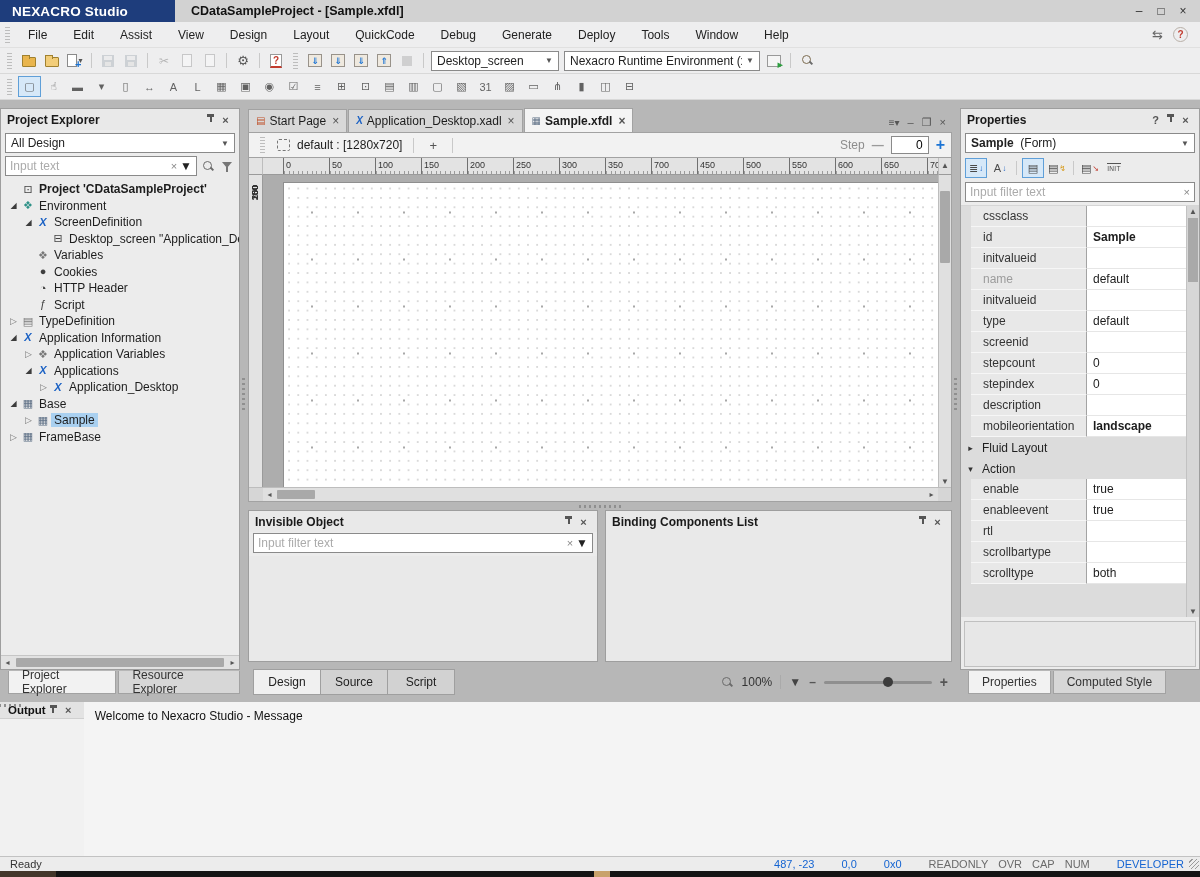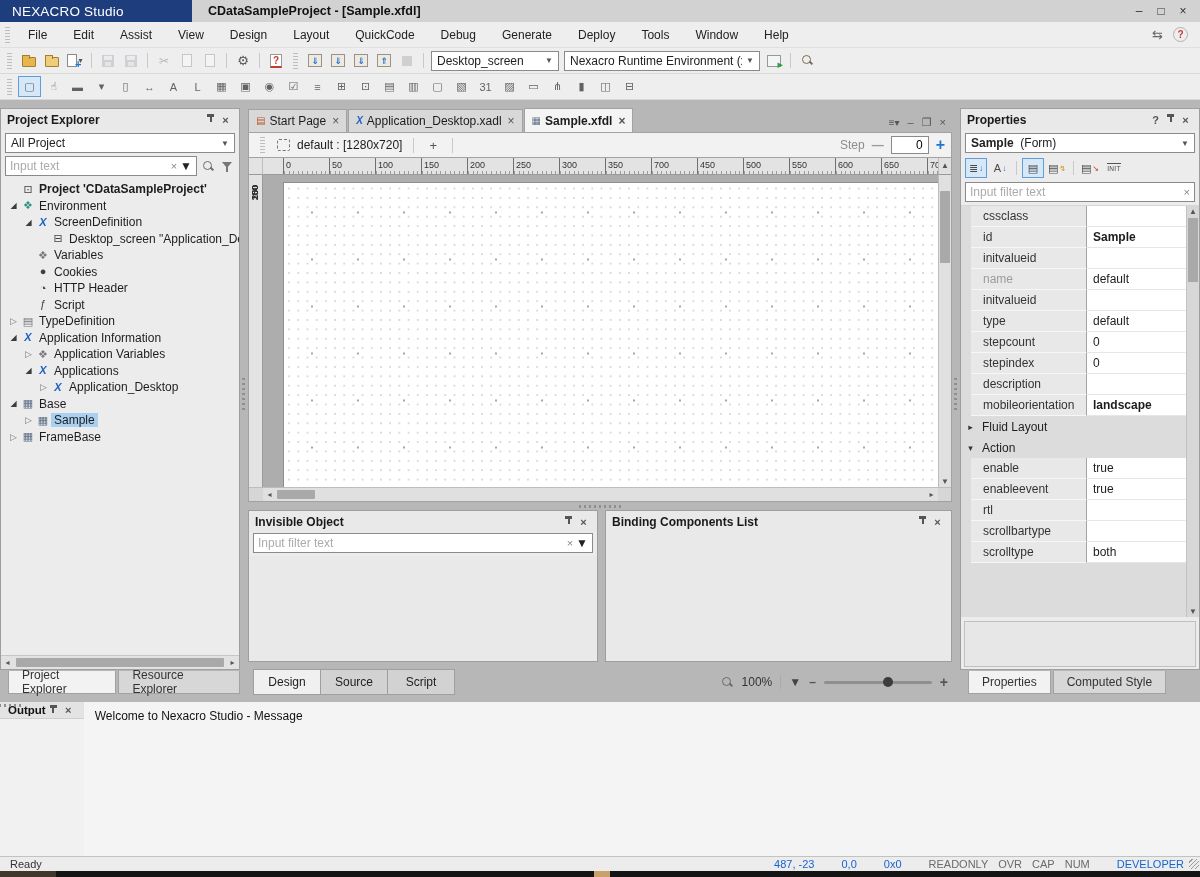--- a/index.html
+++ b/index.html
@@ -2,21 +2,21 @@
 <html><head>
 <meta charset="utf-8">
 <style>
 *{box-sizing:border-box;margin:0;padding:0}
 html,body{background:#8a8a8a}
 body{font-family:"Liberation Sans","DejaVu Sans",sans-serif;font-size:12px;color:#222}
 .app{width:1200px;height:877px;display:flex;flex-direction:column;background:#b7b7b7;overflow:hidden;position:relative}
 
 
 .titlebar{height:22px;background:#d2d2d2;display:flex;align-items:stretch;flex:none}
-.logo{width:192px;background:#1e3d7c;color:#fff;font-weight:normal;font-size:13.5px;display:flex;align-items:center;padding-left:12px;letter-spacing:.2px}
+.logo{width:175px;background:#1e3d7c;color:#fff;font-weight:bold;font-size:13.5px;display:flex;align-items:center;padding-left:12px;letter-spacing:.2px}
 .wtitle{flex:1;display:flex;align-items:center;padding-left:16px;font-weight:bold;font-size:12.5px;color:#111}
 .winctl{display:flex;align-items:center;gap:4px;padding-right:8px}
 .winbtn{width:18px;height:16px;display:flex;align-items:center;justify-content:center;color:#333;font-size:12px;line-height:1}
 
 
 .menubar{height:26px;background:#eeeeef;display:flex;align-items:center;border-bottom:1px solid #e0e0e0;flex:none}
 .grip{width:5px;height:16px;margin:0 5px;background:repeating-linear-gradient(to bottom,#bdbdbd 0 1px,transparent 1px 3px);flex:none}
 .menu-items{display:flex;align-items:center;height:100%}
 .menu-item{padding:0 13px;height:22px;display:flex;align-items:center;color:#222;cursor:default}
 .menubar-right{margin-left:auto;display:flex;align-items:center;gap:10px;padding-right:12px}
@@ -415,21 +415,21 @@
       <div class="panel pe-panel">
         <div class="panel-h">
           <span>Project Explorer</span>
           <span class="sp"></span>
           <span class="ph-btn">
               <span class="icon-pin"></span>
             </span>
           <span class="ph-btn">×</span>
         </div>
         <div class="combo row-combo">
-          <span class="cv">All Project</span>
+          <span class="cv">All Design</span>
           <span class="carrot">▼</span>
         </div>
         <div class="filter-row">
           <span class="filter-box">
             <input placeholder="Input text" style="">
             <span class="fx">×</span>
             <span class="carrot">▼</span>
           </span>
           <span class="ph-btn">
               <span class="icon-mag"></span>
@@ -765,20 +765,27 @@
               <div class="pg-item">
 
                 <div class="pg-kv">
                   <span class="pg-k">type</span>
                   <span class="pg-v">default</span>
                 </div>
               </div>
               <div class="pg-item">
 
                 <div class="pg-kv">
+                  <span class="pg-k">screenid</span>
+                  <span class="pg-v"></span>
+                </div>
+              </div>
+              <div class="pg-item">
+
+                <div class="pg-kv">
                   <span class="pg-k">stepcount</span>
                   <span class="pg-v">0</span>
                 </div>
               </div>
               <div class="pg-item">
 
                 <div class="pg-kv">
                   <span class="pg-k">stepindex</span>
                   <span class="pg-v">0</span>
                 </div>

